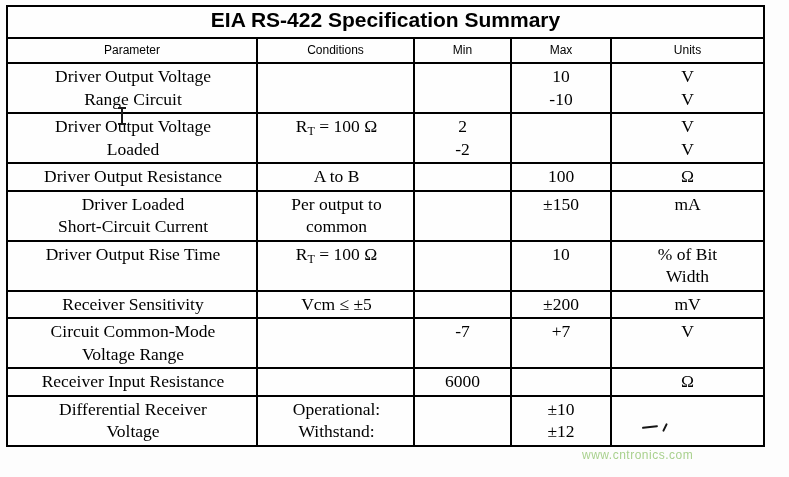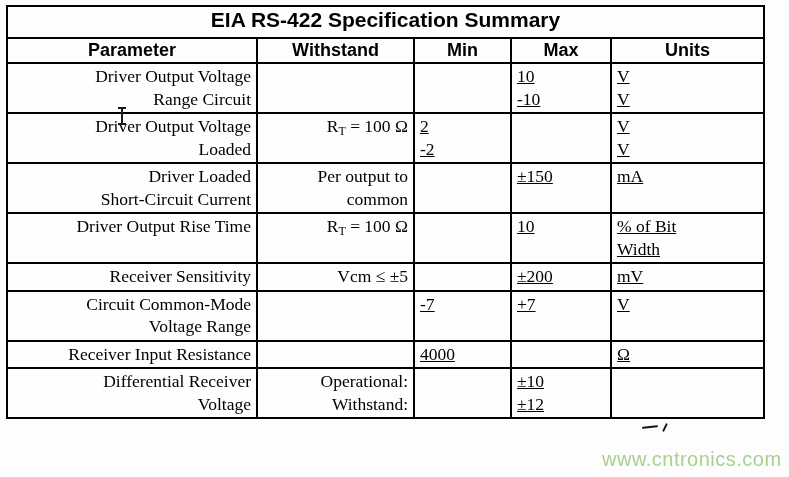--- a/index.html
+++ b/index.html
@@ -27,44 +27,44 @@
   .title-cell{
     font-family:"Liberation Sans", sans-serif;
     font-weight:bold;
     font-size:21px;
     text-align:center;
     height:26px;
     padding-top:2px !important;
   }
   th{
     font-family:"Liberation Sans", sans-serif;
-    font-weight:bold;
-    font-size:18px;
+    font-weight:normal;
+    font-size:12px;
     text-align:center;
     height:21px;
     line-height:21px;
     padding:1px 2px !important;
   }
   td{
     font-size:17.5px;
     line-height:22.5px;
   }
-  td.col-left{text-align:right;padding-left:7px !important;}
-  td.col-center{text-align:left;text-decoration:underline;}
+  td.col-left{text-align:center;padding-left:7px !important;}
+  td.col-center{text-align:center;}
   .cell-line{white-space:nowrap;}
   
   tr[data-name="table-row"] td{height:21px;}
   sub{font-size:12px;line-height:0;vertical-align:-3px;}
 
   
   .watermark{
     position:absolute;
-    left:602px;top:448px;
+    left:582px;top:448px;
     font-family:"Liberation Sans", sans-serif;
-    font-size:20px;
+    font-size:12px;
     letter-spacing:0.5px;
     color:#a9d18e;
     z-index:6;
     background:transparent;
     text-shadow:0 0 1px rgba(255,255,255,0.55);
   }
   
   .watermark::after{
     content:"";
     position:absolute;left:6px;right:-4px;top:18px;height:3px;
@@ -113,21 +113,21 @@
       <col style="width:97px">
       <col style="width:100px">
       <col style="width:153px">
     </colgroup>
     <tbody>
       <tr data-name="title-row">
         <td class="title-cell" colspan="5" data-name="table-title">EIA RS-422 Specification Summary</td>
       </tr>
       <tr data-name="header-row">
           <th data-name="column-header-parameter">Parameter</th>
-          <th data-name="column-header-conditions">Withstand</th>
+          <th data-name="column-header-conditions">Conditions</th>
           <th data-name="column-header-min">Min</th>
           <th data-name="column-header-max">Max</th>
           <th data-name="column-header-units">Units</th>
         </tr>
     </tbody>
     <tbody data-name="table-body">
         <tr data-name="table-row">
           <td class="col-left" data-name="cell-parameter">
             <div class="cell-line" data-name="cell-line">Driver Output Voltage</div>
             <div class="cell-line" data-name="cell-line">Range Circuit</div>
@@ -156,20 +156,35 @@
             <div class="cell-line" data-name="cell-line">-2</div>
           </td>
           <td class="col-center" data-name="cell-max"></td>
           <td class="col-center" data-name="cell-units">
             <div class="cell-line" data-name="cell-line">V</div>
             <div class="cell-line" data-name="cell-line">V</div>
           </td>
         </tr>
         <tr data-name="table-row">
           <td class="col-left" data-name="cell-parameter">
+            <div class="cell-line" data-name="cell-line">Driver Output Resistance</div>
+          </td>
+          <td class="col-left" data-name="cell-conditions">
+            <div class="cell-line" data-name="cell-line">A to B</div>
+          </td>
+          <td class="col-center" data-name="cell-min"></td>
+          <td class="col-center" data-name="cell-max">
+            <div class="cell-line" data-name="cell-line">100</div>
+          </td>
+          <td class="col-center" data-name="cell-units">
+            <div class="cell-line" data-name="cell-line">Ω</div>
+          </td>
+        </tr>
+        <tr data-name="table-row">
+          <td class="col-left" data-name="cell-parameter">
             <div class="cell-line" data-name="cell-line">Driver Loaded</div>
             <div class="cell-line" data-name="cell-line">Short-Circuit Current</div>
           </td>
           <td class="col-left" data-name="cell-conditions">
             <div class="cell-line" data-name="cell-line">Per output to</div>
             <div class="cell-line" data-name="cell-line">common</div>
           </td>
           <td class="col-center" data-name="cell-min"></td>
           <td class="col-center" data-name="cell-max">
             <div class="cell-line" data-name="cell-line">±150</div>
@@ -224,21 +239,21 @@
           <td class="col-center" data-name="cell-units">
             <div class="cell-line" data-name="cell-line">V</div>
           </td>
         </tr>
         <tr data-name="table-row">
           <td class="col-left" data-name="cell-parameter">
             <div class="cell-line" data-name="cell-line">Receiver Input Resistance</div>
           </td>
           <td class="col-left" data-name="cell-conditions"></td>
           <td class="col-center" data-name="cell-min">
-            <div class="cell-line" data-name="cell-line">4000</div>
+            <div class="cell-line" data-name="cell-line">6000</div>
           </td>
           <td class="col-center" data-name="cell-max"></td>
           <td class="col-center" data-name="cell-units">
             <div class="cell-line" data-name="cell-line">Ω</div>
           </td>
         </tr>
         <tr data-name="table-row">
           <td class="col-left" data-name="cell-parameter">
             <div class="cell-line" data-name="cell-line">Differential Receiver</div>
             <div class="cell-line" data-name="cell-line">Voltage</div>

